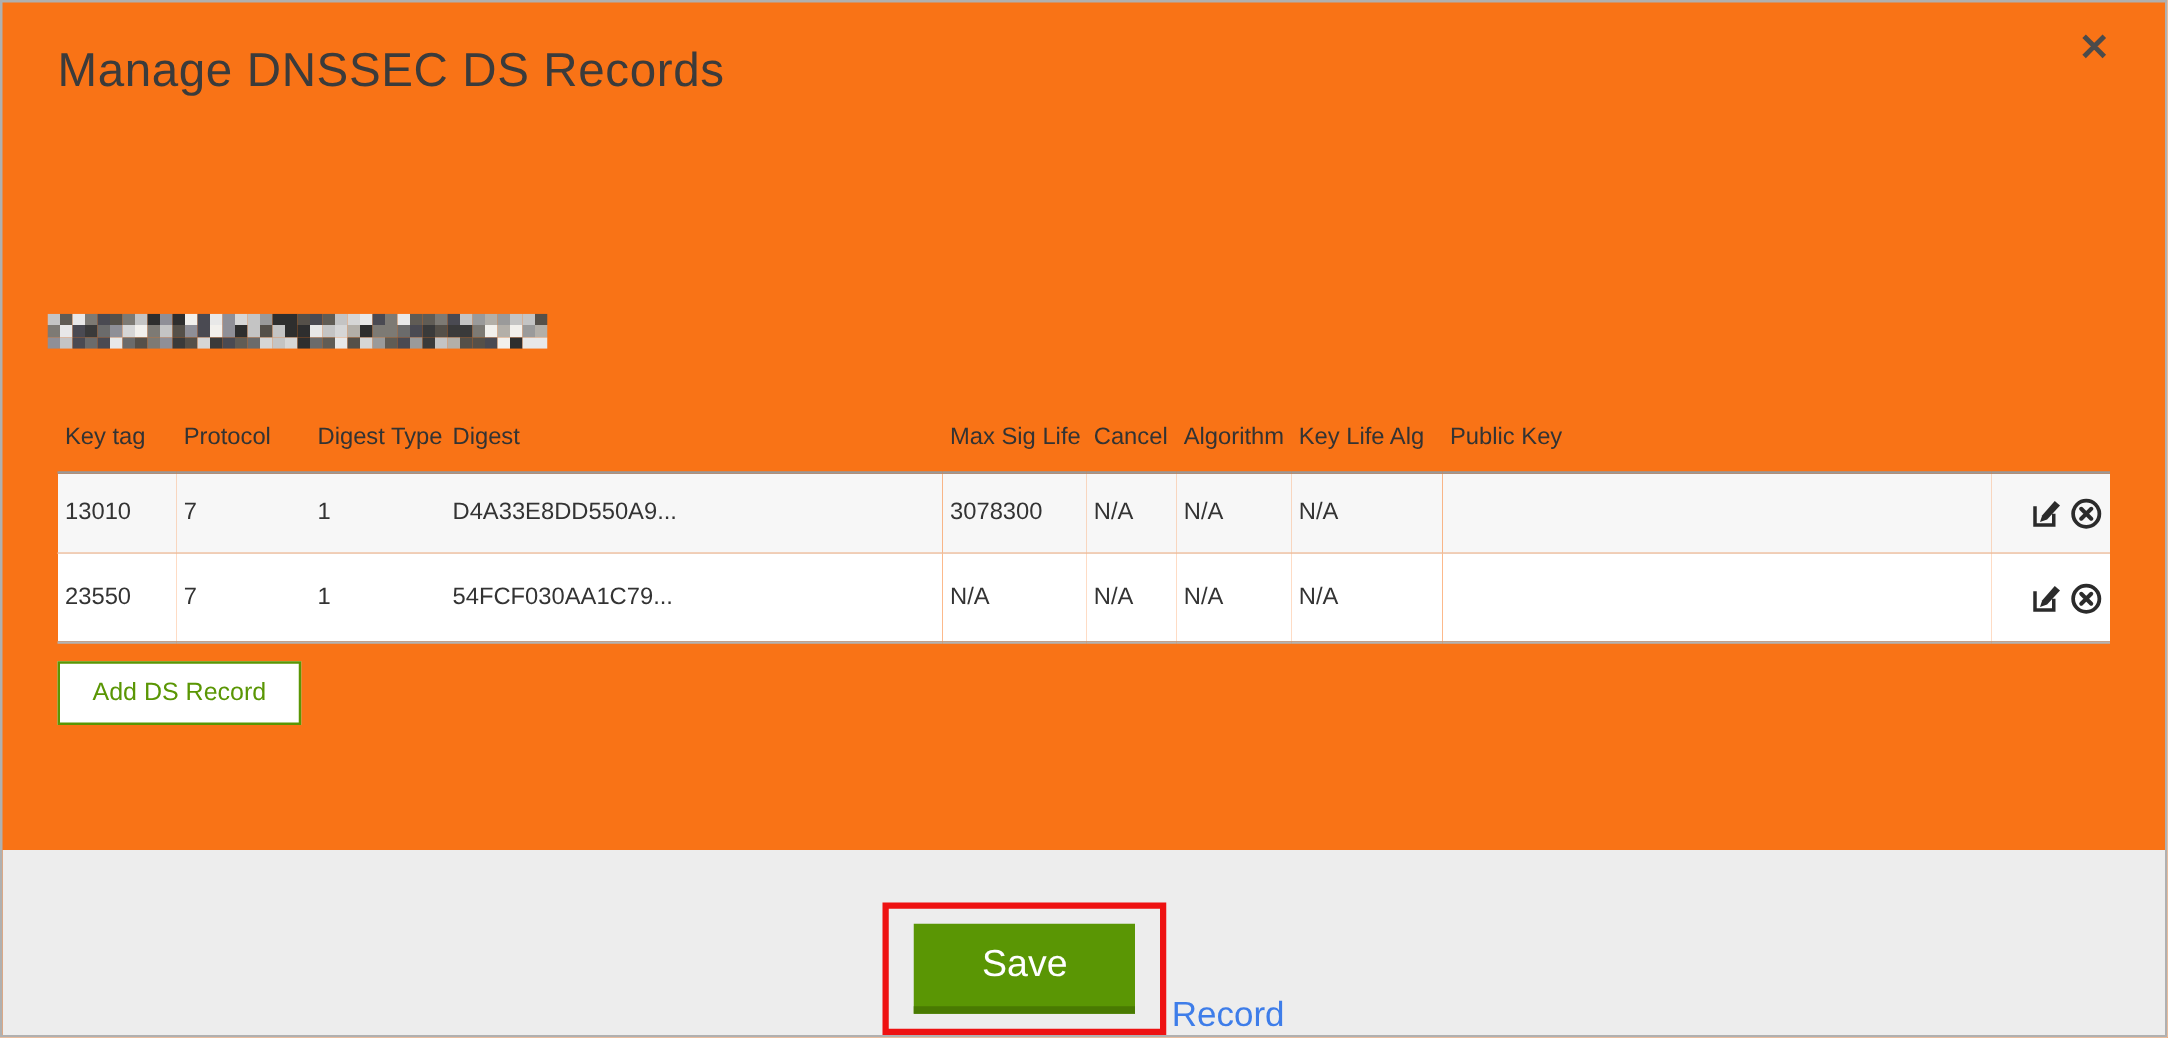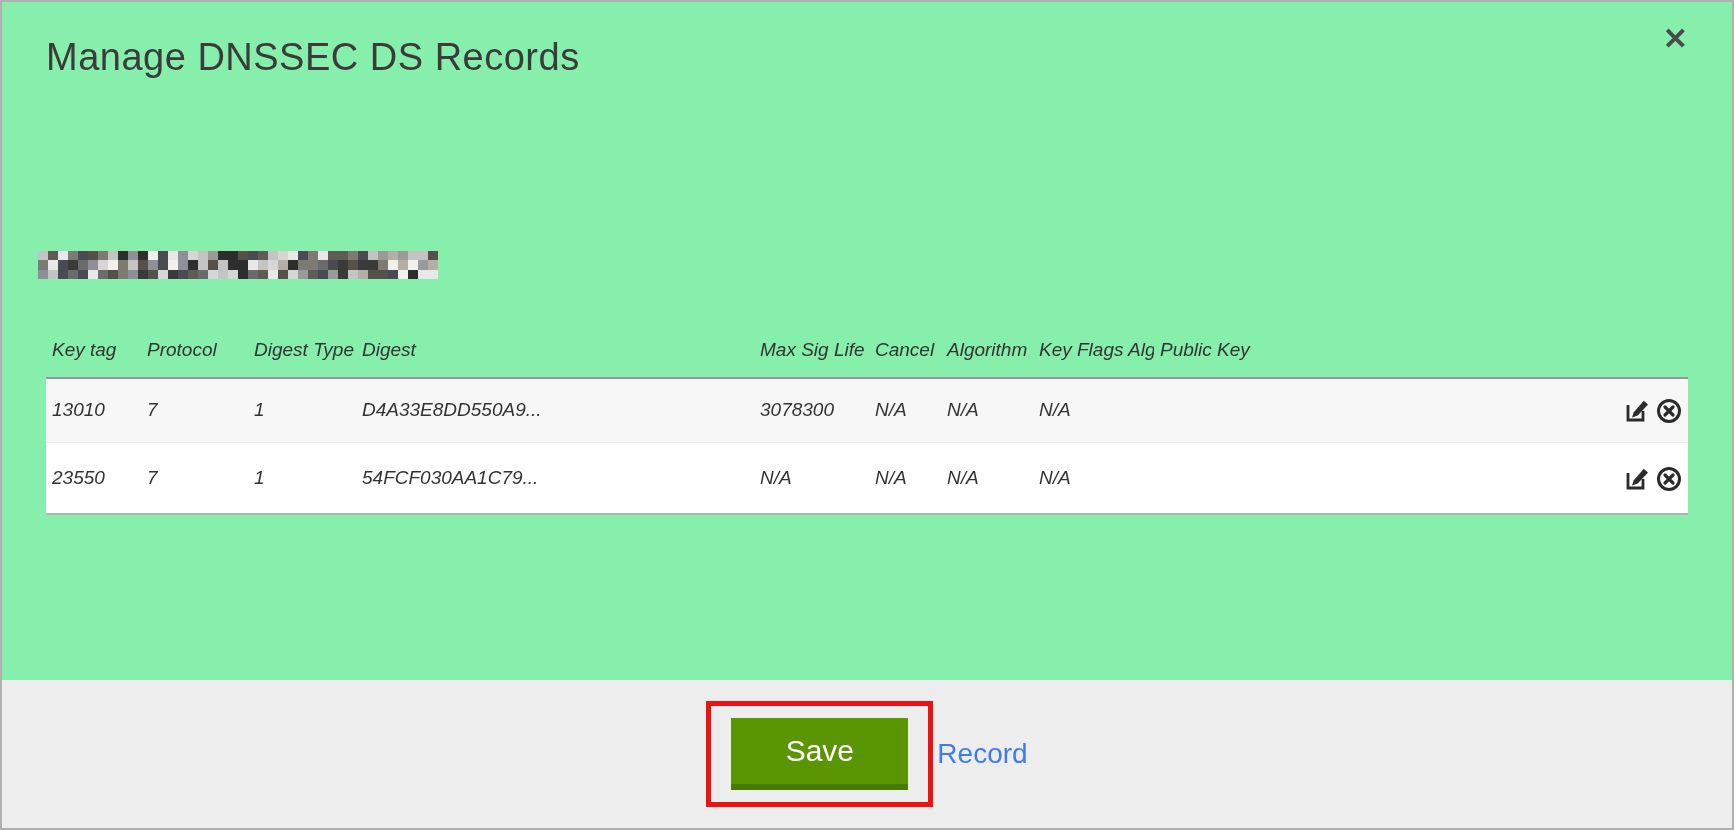--- a/index.html
+++ b/index.html
@@ -5,21 +5,21 @@
   * { box-sizing: border-box; margin: 0; padding: 0; }
   html, body { background: #ffffff; }
   body {
     font-family: "Liberation Sans", sans-serif;
     color: #3a3a3a;
   }
   .modal {
     position: relative;
     width: 1734px;
     height: 830px;
-    background: #86efac;
+    background: #f97316;
     border: 2px solid #b0b0b0;
     overflow: hidden;
   }
   .modal-title {
     margin: 34px 60px 0 44px;
     font-size: 38px;
     font-weight: 400;
     color: #3b3b3b;
     letter-spacing: 0.5px;
   }
@@ -55,21 +55,20 @@
     color: #333333;
   }
   .ds-table-wrap {
     margin: 0 44px;
   }
   table.ds-table {
     width: 100%;
     border-collapse: collapse;
     table-layout: fixed;
     margin-top: 40px;
-    font-style: italic;
   }
   table.ds-table th {
     font-size: 19px;
     font-weight: 400;
     color: #333333;
     text-align: left;
     height: 59px;
     vertical-align: bottom;
     padding: 0 4px 16px 6px;
     border-bottom: 2px solid #999999;
@@ -105,21 +104,21 @@
     cursor: pointer;
   }
   .modal-footer {
     position: absolute;
     left: 0;
     bottom: 0;
     width: 100%;
     height: 148px;
     background: #ededed;
     display: flex;
-    align-items: center;
+    align-items: flex-end;
     justify-content: center;
     margin-top: 48px;
   }
   .annotation-box {
     border: 5px solid #ee1111;
     padding: 12px 20px;
     display: inline-block;
     line-height: 0;
   }
   .save-btn {
@@ -170,21 +169,21 @@
       </colgroup>
       <thead>
         <tr>
           <th>Key tag</th>
           <th>Protocol</th>
           <th>Digest Type</th>
           <th>Digest</th>
           <th>Max Sig Life</th>
           <th>Cancel</th>
           <th>Algorithm</th>
-          <th>Key Flags Alg</th>
+          <th>Key Life Alg</th>
           <th>Public Key</th>
           <th></th>
         </tr>
       </thead>
       <tbody>
         <tr class="row-1">
           <td>13010</td>
           <td>7</td>
           <td>1</td>
           <td>D4A33E8DD550A9...</td>
@@ -228,20 +227,21 @@
                 <circle cx="15" cy="16" r="10.5" fill="none" stroke="#2b2b2b" stroke-width="3"></circle>
                 <path d="M11 12 L19 20 M19 12 L11 20" stroke="#2b2b2b" stroke-width="3.2" stroke-linecap="round"></path>
               </svg>
             </span>
           </td>
         </tr>
       </tbody>
     </table>
   </div>
 
+  <button class="add-ds-btn">Add DS Record</button>
 
   <div class="modal-footer">
     <div class="annotation-box">
       <button class="save-btn">Save</button>
     </div>
     <a class="cancel-link">Record</a>
   </div>
 
 </div>
 

